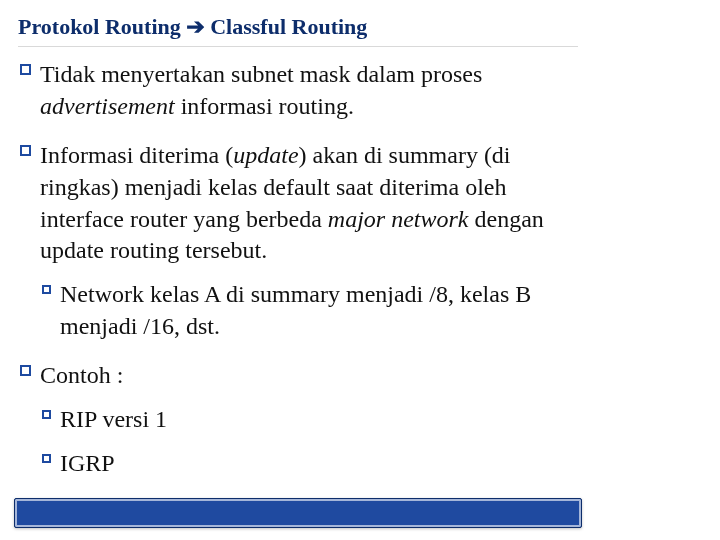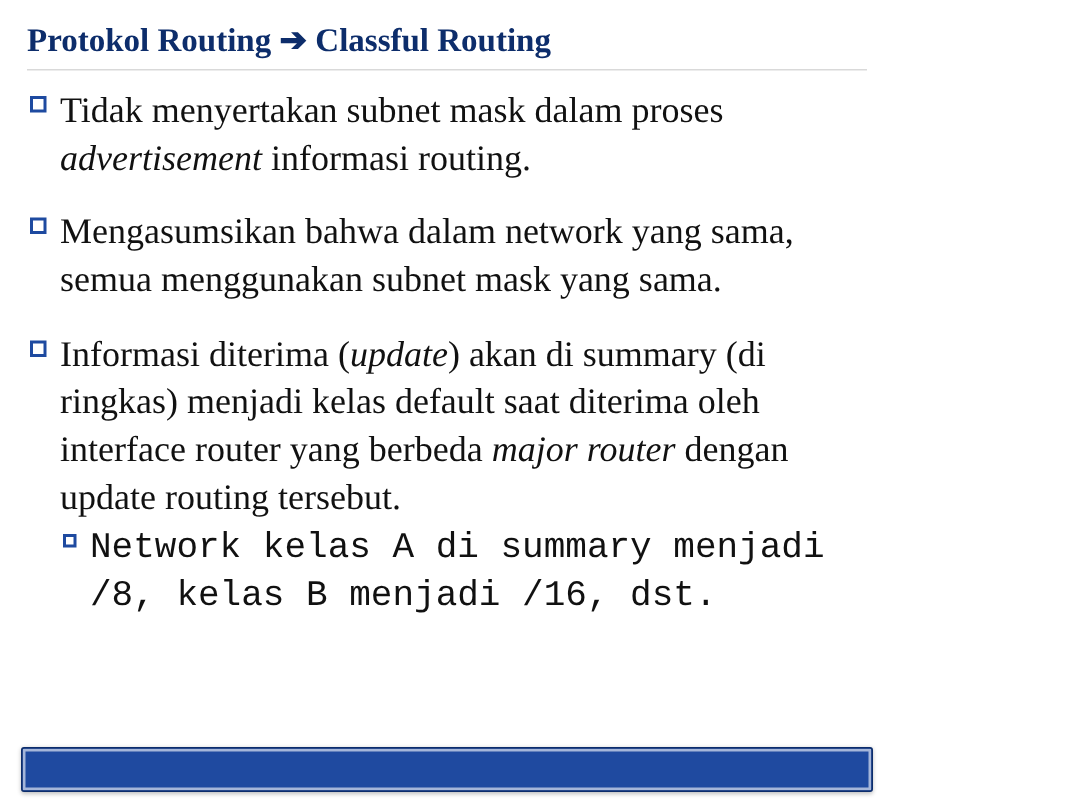--- a/index.html
+++ b/index.html
@@ -53,22 +53,21 @@
     border: 2px solid #1e4aa0;
     box-sizing: border-box;
   }
   ul.sub {
     list-style: none;
     margin-top: 2px;
   }
   ul.sub > li {
     position: relative;
     padding-left: 20px;
-    margin-top: 2px;
-    font-family: Liberation Mono, monospace;
+    margin-top: 12px;
   }
   ul.sub > li::before {
     content: "";
     position: absolute;
     left: 2px;
     top: 6px;
     width: 9px;
     height: 9px;
     border: 2px solid #1e4aa0;
     box-sizing: border-box;
@@ -96,28 +95,32 @@
       <span>Protokol Routing </span><span class="arrow">➔</span><span> Classful Routing</span>
     </div>
   </div>
 
   <ul class="bullets">
 
     <li>
       <span>Tidak menyertakan subnet mask dalam proses </span><span class="italic">advertisement</span><span> informasi routing.</span>
     </li>
 
-    <li>
-      <span>Mengasumsikan bahwa dalam network yang sama, semua menggunakan subnet mask yang sama.</span>
-    </li>
 
     <li>
-      <span>Informasi diterima (</span><span class="italic">update</span><span>)  akan di summary (di ringkas) menjadi kelas default saat diterima oleh interface router yang berbeda </span><span class="italic">major router</span><span> dengan update routing tersebut.</span>
+      <span>Informasi diterima (</span><span class="italic">update</span><span>)  akan di summary (di ringkas) menjadi kelas default saat diterima oleh interface router yang berbeda </span><span class="italic">major network</span><span> dengan update routing tersebut.</span>
       <ul class="sub">
         <li><span>Network kelas A di summary menjadi /8, kelas B menjadi /16, dst.</span></li>
       </ul>
     </li>
 
+    <li>
+      <span>Contoh :</span>
+      <ul class="sub">
+        <li><span>RIP versi 1</span></li>
+        <li><span>IGRP</span></li>
+      </ul>
+    </li>
 
   </ul>
 
   <div class="footer-bar"></div>
 </div>
 
 </body></html>

